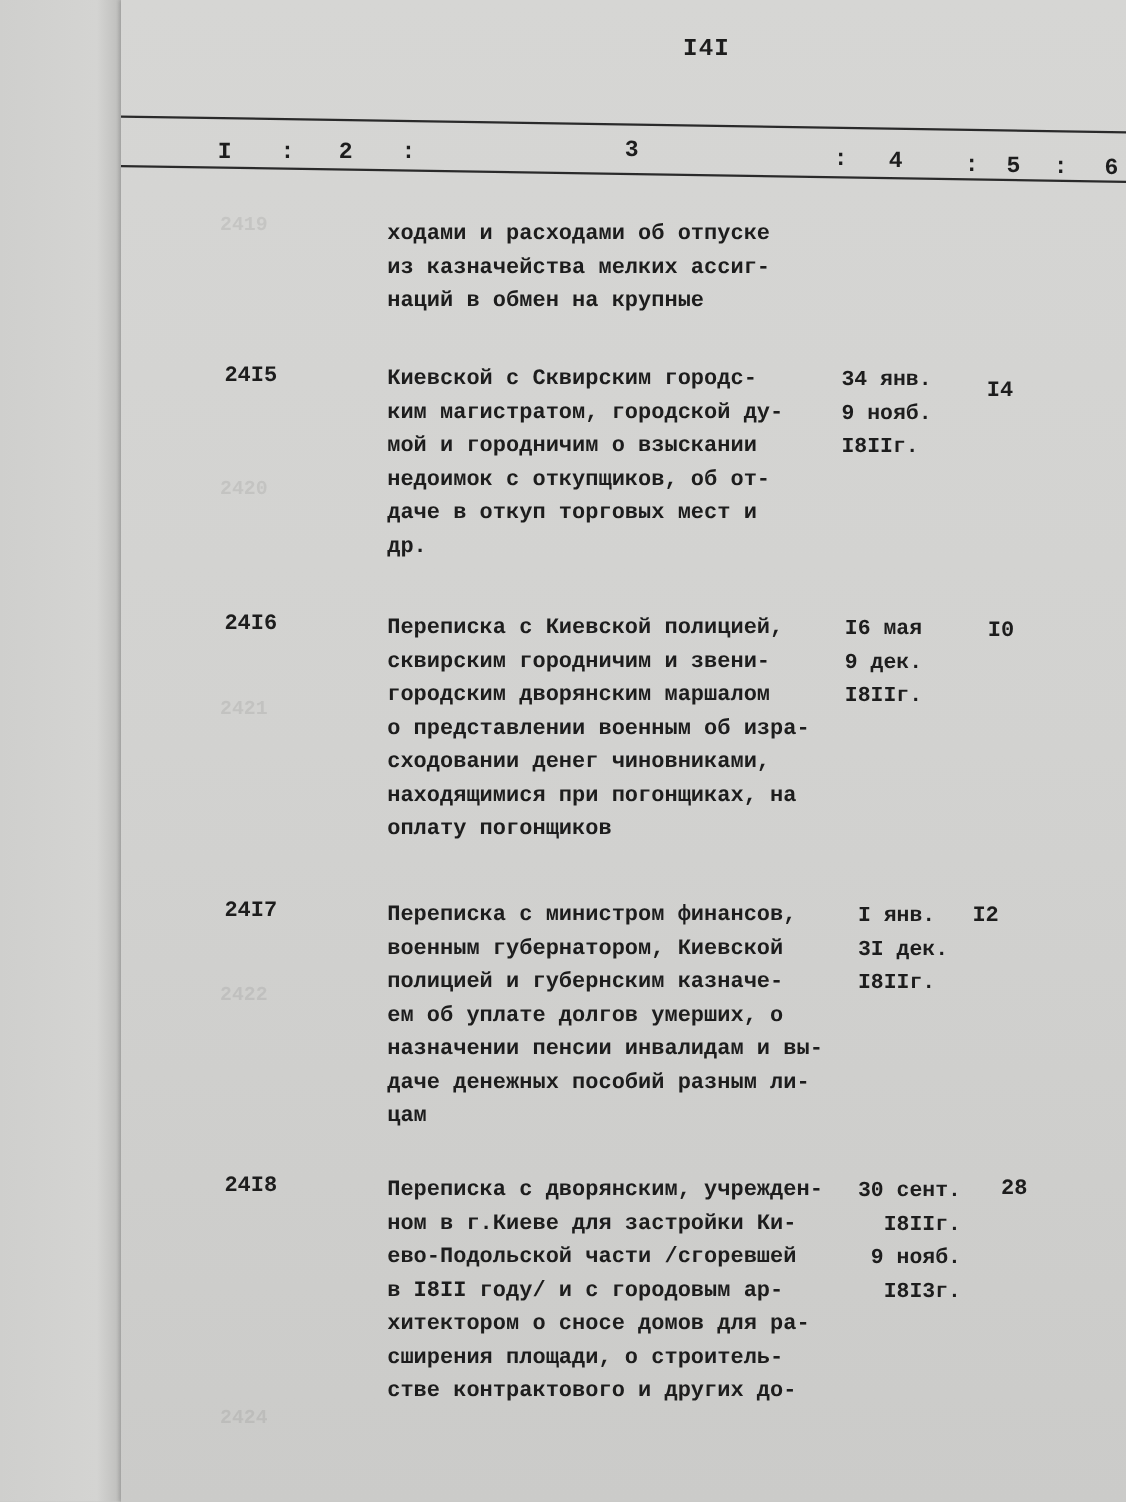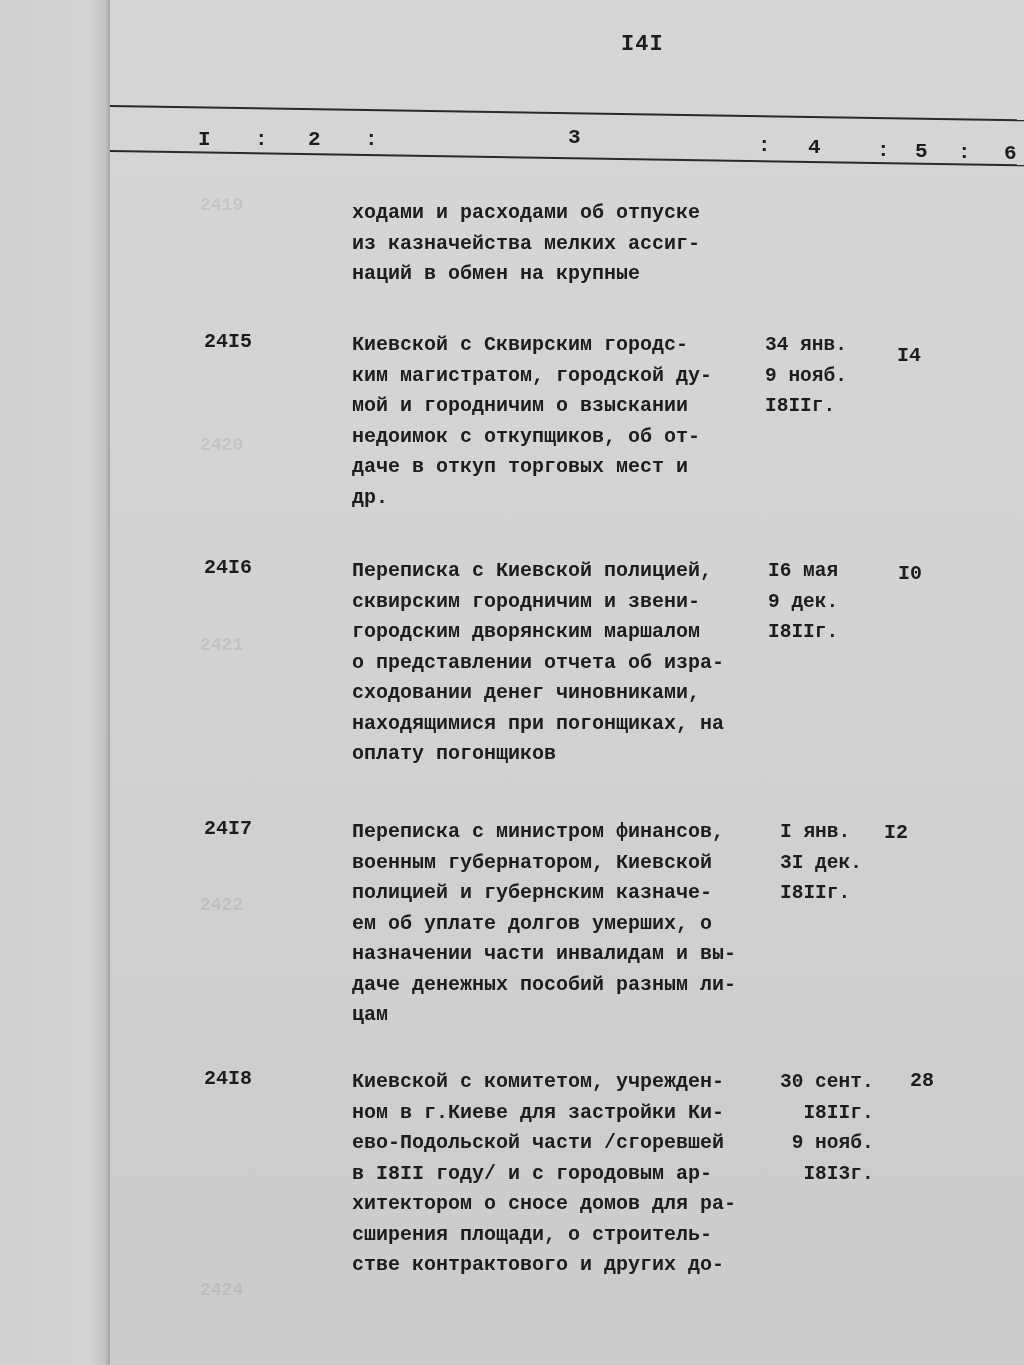--- a/index.html
+++ b/index.html
@@ -105,56 +105,56 @@
   </div>
   <div class="sheets" style="left:897px;top:14px;">I4</div>
 </div>
 
 <div class="row" style="top:556px;">
   <div class="num">24I6</div>
   <div class="desc">
     <span>Переписка с Киевской полицией,</span>
     <span>сквирским городничим и звени-</span>
     <span>городским дворянским маршалом</span>
-    <span>о представлении отчета об изра-</span>
+    <span>о представлении военным об изра-</span>
     <span>сходовании денег чиновниками,</span>
     <span>находящимися при погонщиках, на</span>
     <span>оплату погонщиков</span>
   </div>
   <div class="dates" style="left:768px;">
     <span>I6 мая</span>
     <span>9 дек.</span>
     <span>I8IIг.</span>
   </div>
   <div class="sheets" style="left:874px;top:6px;margin-left:24px;">I0</div>
 </div>
 
 <div class="row" style="top:817px;">
   <div class="num">24I7</div>
   <div class="desc">
     <span>Переписка с министром финансов,</span>
     <span>военным губернатором, Киевской</span>
     <span>полицией и губернским казначе-</span>
     <span>ем об уплате долгов умерших, о</span>
-    <span>назначении части инвалидам и вы-</span>
+    <span>назначении пенсии инвалидам и вы-</span>
     <span>даче денежных пособий разным ли-</span>
     <span>цам</span>
   </div>
   <div class="dates" style="left:780px;">
     <span>I янв.</span>
     <span>3I дек.</span>
     <span>I8IIг.</span>
   </div>
   <div class="sheets" style="left:884px;top:4px;">I2</div>
 </div>
 
 <div class="row" style="top:1067px;">
   <div class="num">24I8</div>
   <div class="desc">
-    <span>Киевской с комитетом, учрежден-</span>
+    <span>Переписка с дворянским, учрежден-</span>
     <span>ном в г.Киеве для застройки Ки-</span>
     <span>ево-Подольской части /сгоревшей</span>
     <span>в I8II году/ и с городовым ар-</span>
     <span>хитектором о сносе домов для ра-</span>
     <span>сширения площади, о строитель-</span>
     <span>стве контрактового и других до-</span>
   </div>
   <div class="dates" style="left:780px;text-align:right;">
     <span>30 сент.</span>
     <span style="padding-left:10px;">I8IIг.</span>

